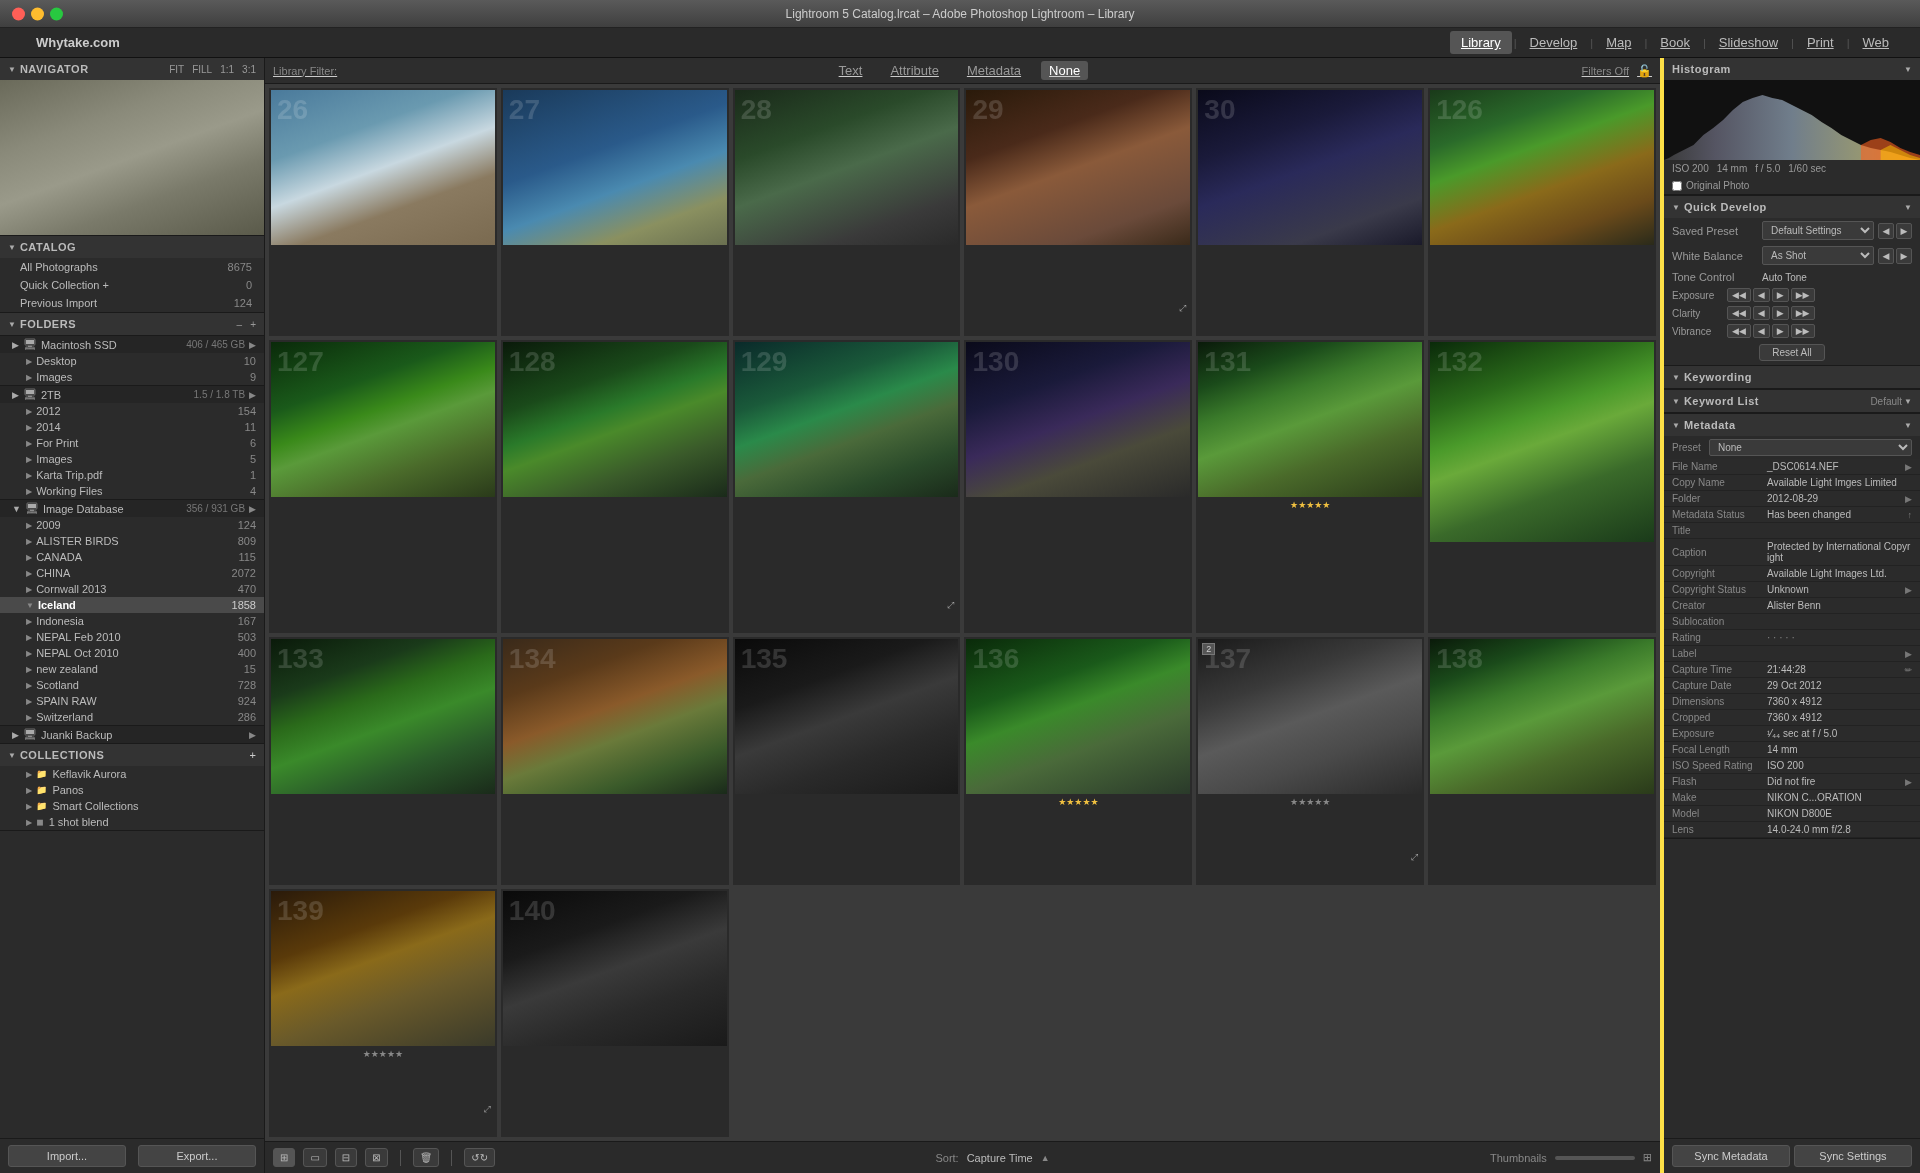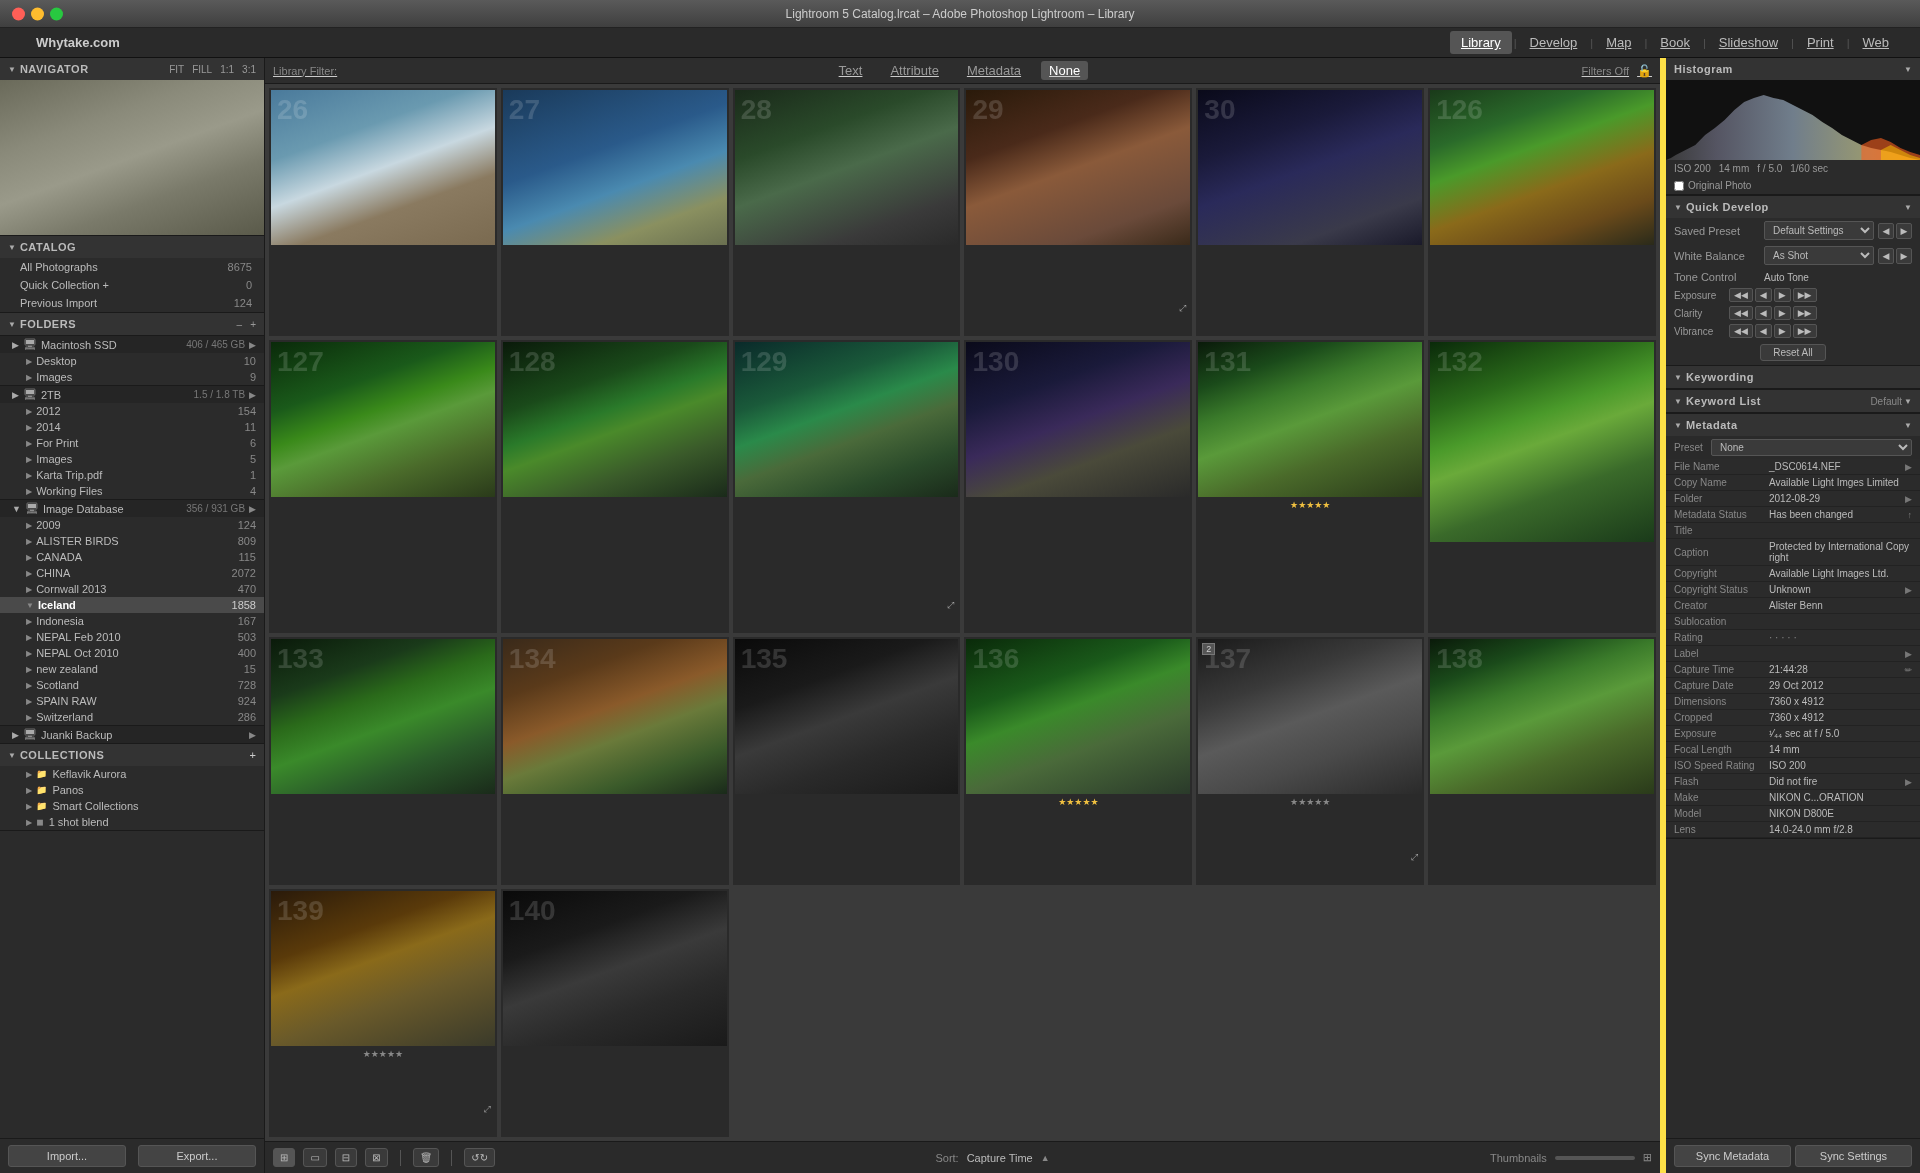--- a/index.html
+++ b/index.html
@@ -89,21 +89,21 @@
     .toolbar-btn { padding: 3px 6px; background: #3a3a3a; border: 1px solid #555; border-radius: 3px; color: #bbb; font-size: 10px; cursor: pointer; }
     .toolbar-btn.active { background: #555; }
     .toolbar-sep { width: 1px; height: 16px; background: #555; margin: 0 4px; }
     .toolbar-spacer { flex: 1; }
     .sort-label { font-size: 11px; color: #888; }
     .sort-value { font-size: 11px; color: #bbb; cursor: pointer; }
     .thumbs-label { font-size: 11px; color: #888; }
     .thumbs-slider { width: 80px; height: 4px; background: #555; border-radius: 2px; cursor: pointer; }
 
     
-    #right-panel { width: 260px; background: #2b2b2b; display: flex; flex-direction: column; border-left: 6px solid #fde047; flex-shrink: 0; overflow-y: auto; }
+    #right-panel { width: 260px; background: #2b2b2b; display: flex; flex-direction: column; border-left: 4px solid #fde047; flex-shrink: 0; overflow-y: auto; }
 
     
     #histogram-section { }
     .histogram-header { display: flex; align-items: center; padding: 5px 8px; background: #333; }
     .histogram-title { font-size: 11px; color: #bbb; font-weight: bold; letter-spacing: 0.5px; flex: 1; }
     .hist-canvas { width: 100%; height: 80px; background: #1a1a1a; position: relative; overflow: hidden; }
     .hist-info { display: flex; gap: 8px; padding: 3px 8px; font-size: 10px; color: #999; }
     .hist-check { display: flex; align-items: center; gap: 4px; padding: 3px 8px; font-size: 10px; color: #999; }
     .hist-check input { width: 10px; height: 10px; }
 

